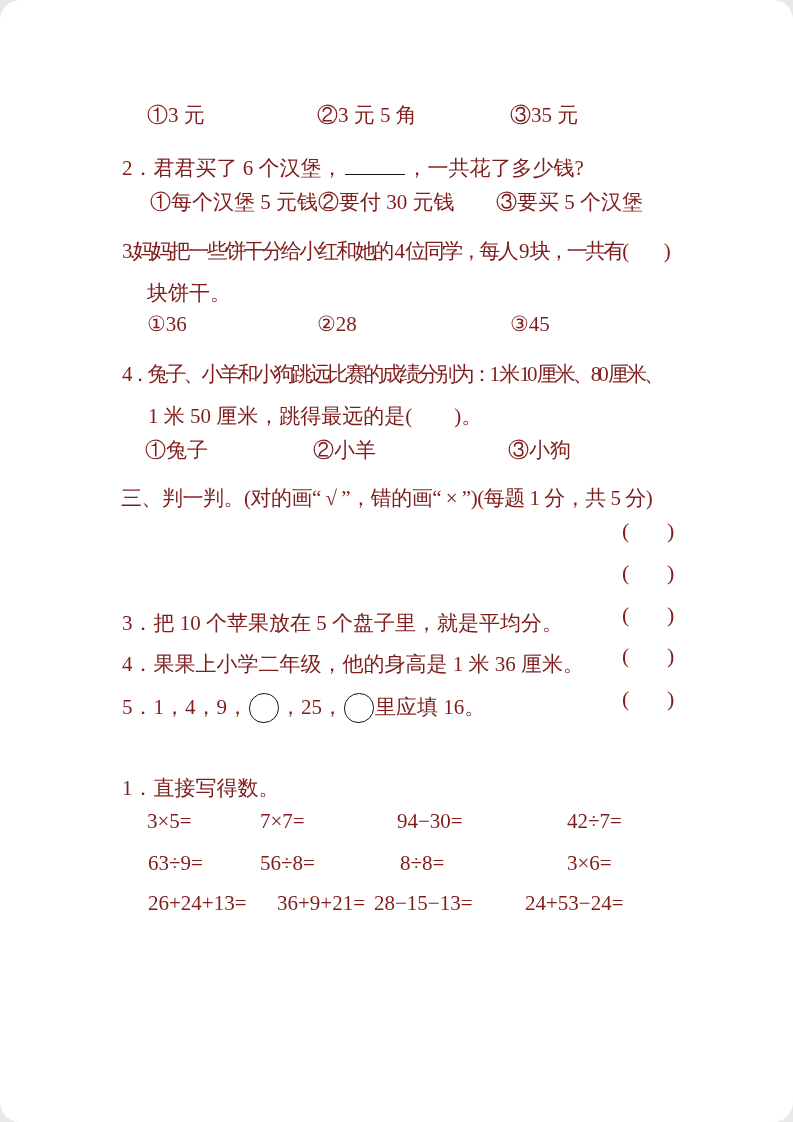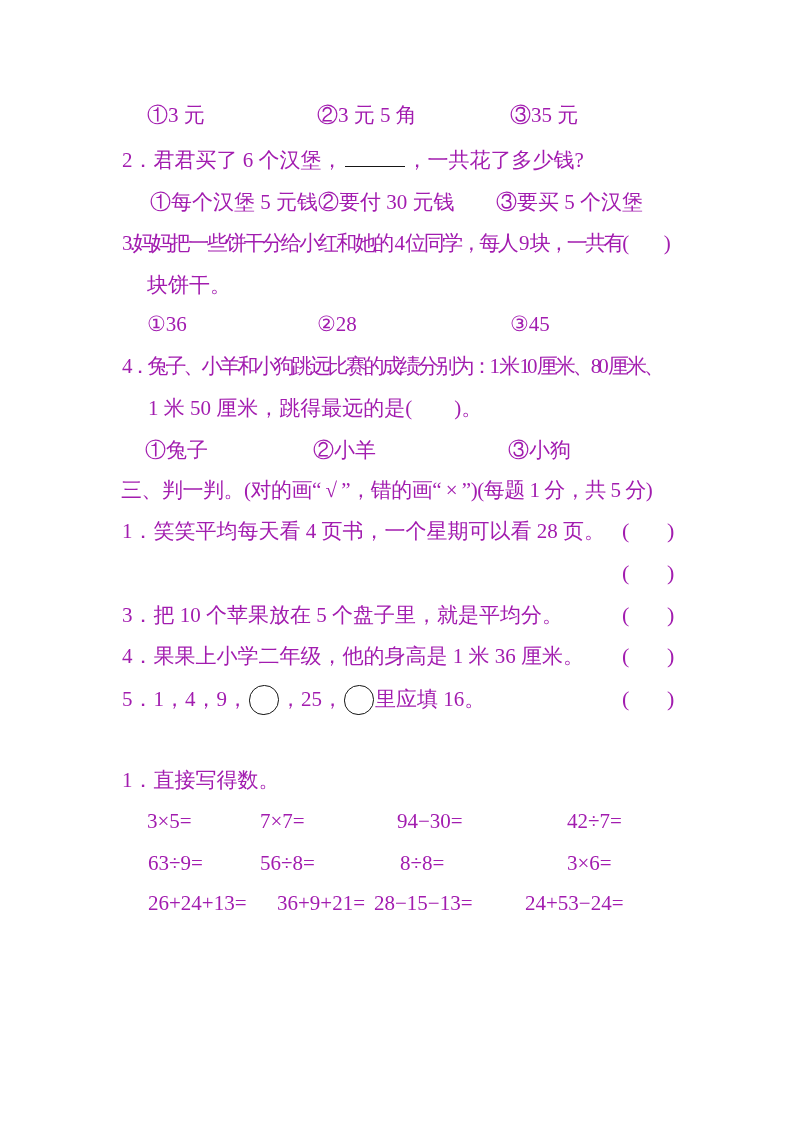--- a/index.html
+++ b/index.html
@@ -3,27 +3,29 @@
 <meta charset="utf-8">
 <style>
   html,body{margin:0;padding:0;background:#e8e8e8;}
   .page{
     position:relative;
     width:793px;height:1122px;
     margin:0 auto;
     background:#ffffff;
     font-family:"Liberation Serif","DejaVu Serif",serif;
     font-size:21px;
-    color:#a21caf;
+    color:#7f1d1d;
     overflow:hidden;
+    border-radius:20px;
   }
   .line{
     position:absolute;
     white-space:nowrap;
     line-height:30px;
+    margin-top:8px;
   }
   .abs{position:absolute;white-space:nowrap;line-height:30px;}
   .condensed2{letter-spacing:-2.5px;}
   .condensed3{letter-spacing:-3px;}
   .condensed1{letter-spacing:-0.5px;}
   .blank{
     display:inline-block;
     width:60px;height:18px;
     border-bottom:1.6px solid #161616;
     margin:0 2px;
@@ -70,21 +72,20 @@
   <div class="line condensed3" style="top:351px;left:122px">4．兔子、小羊和小狗跳远比赛的成绩分别为：1 米 10 厘米、80 厘米、</div>
   <div class="line" style="top:393px;left:148px">1 米 50 厘米，跳得最远的是(　　)。</div>
   <div>
     <span class="abs" style="top:435px;left:145px">①兔子</span>
     <span class="abs" style="top:435px;left:313px">②小羊</span>
     <span class="abs" style="top:435px;left:508px">③小狗</span>
   </div>
 
   <div class="line condensed1" style="top:475px;left:121px">三、判一判。(对的画“ √ ”，错的画“ × ”)(每题 1 分，共 5 分)</div>
 
-  <div class="line" style="top:516px;left:122px">1．笑笑平均每天看 4 页书，一个星期可以看 28 页。</div>
   <span class="abs paren" style="top:516px;left:622px">(</span>
   <span class="abs paren" style="top:516px;left:667px">)</span>
 
   <span class="abs paren" style="top:558px;left:622px">(</span>
   <span class="abs paren" style="top:558px;left:667px">)</span>
 
   <div class="line" style="top:600px;left:122px">3．把 10 个苹果放在 5 个盘子里，就是平均分。</div>
   <span class="abs paren" style="top:600px;left:622px">(</span>
   <span class="abs paren" style="top:600px;left:667px">)</span>
 

